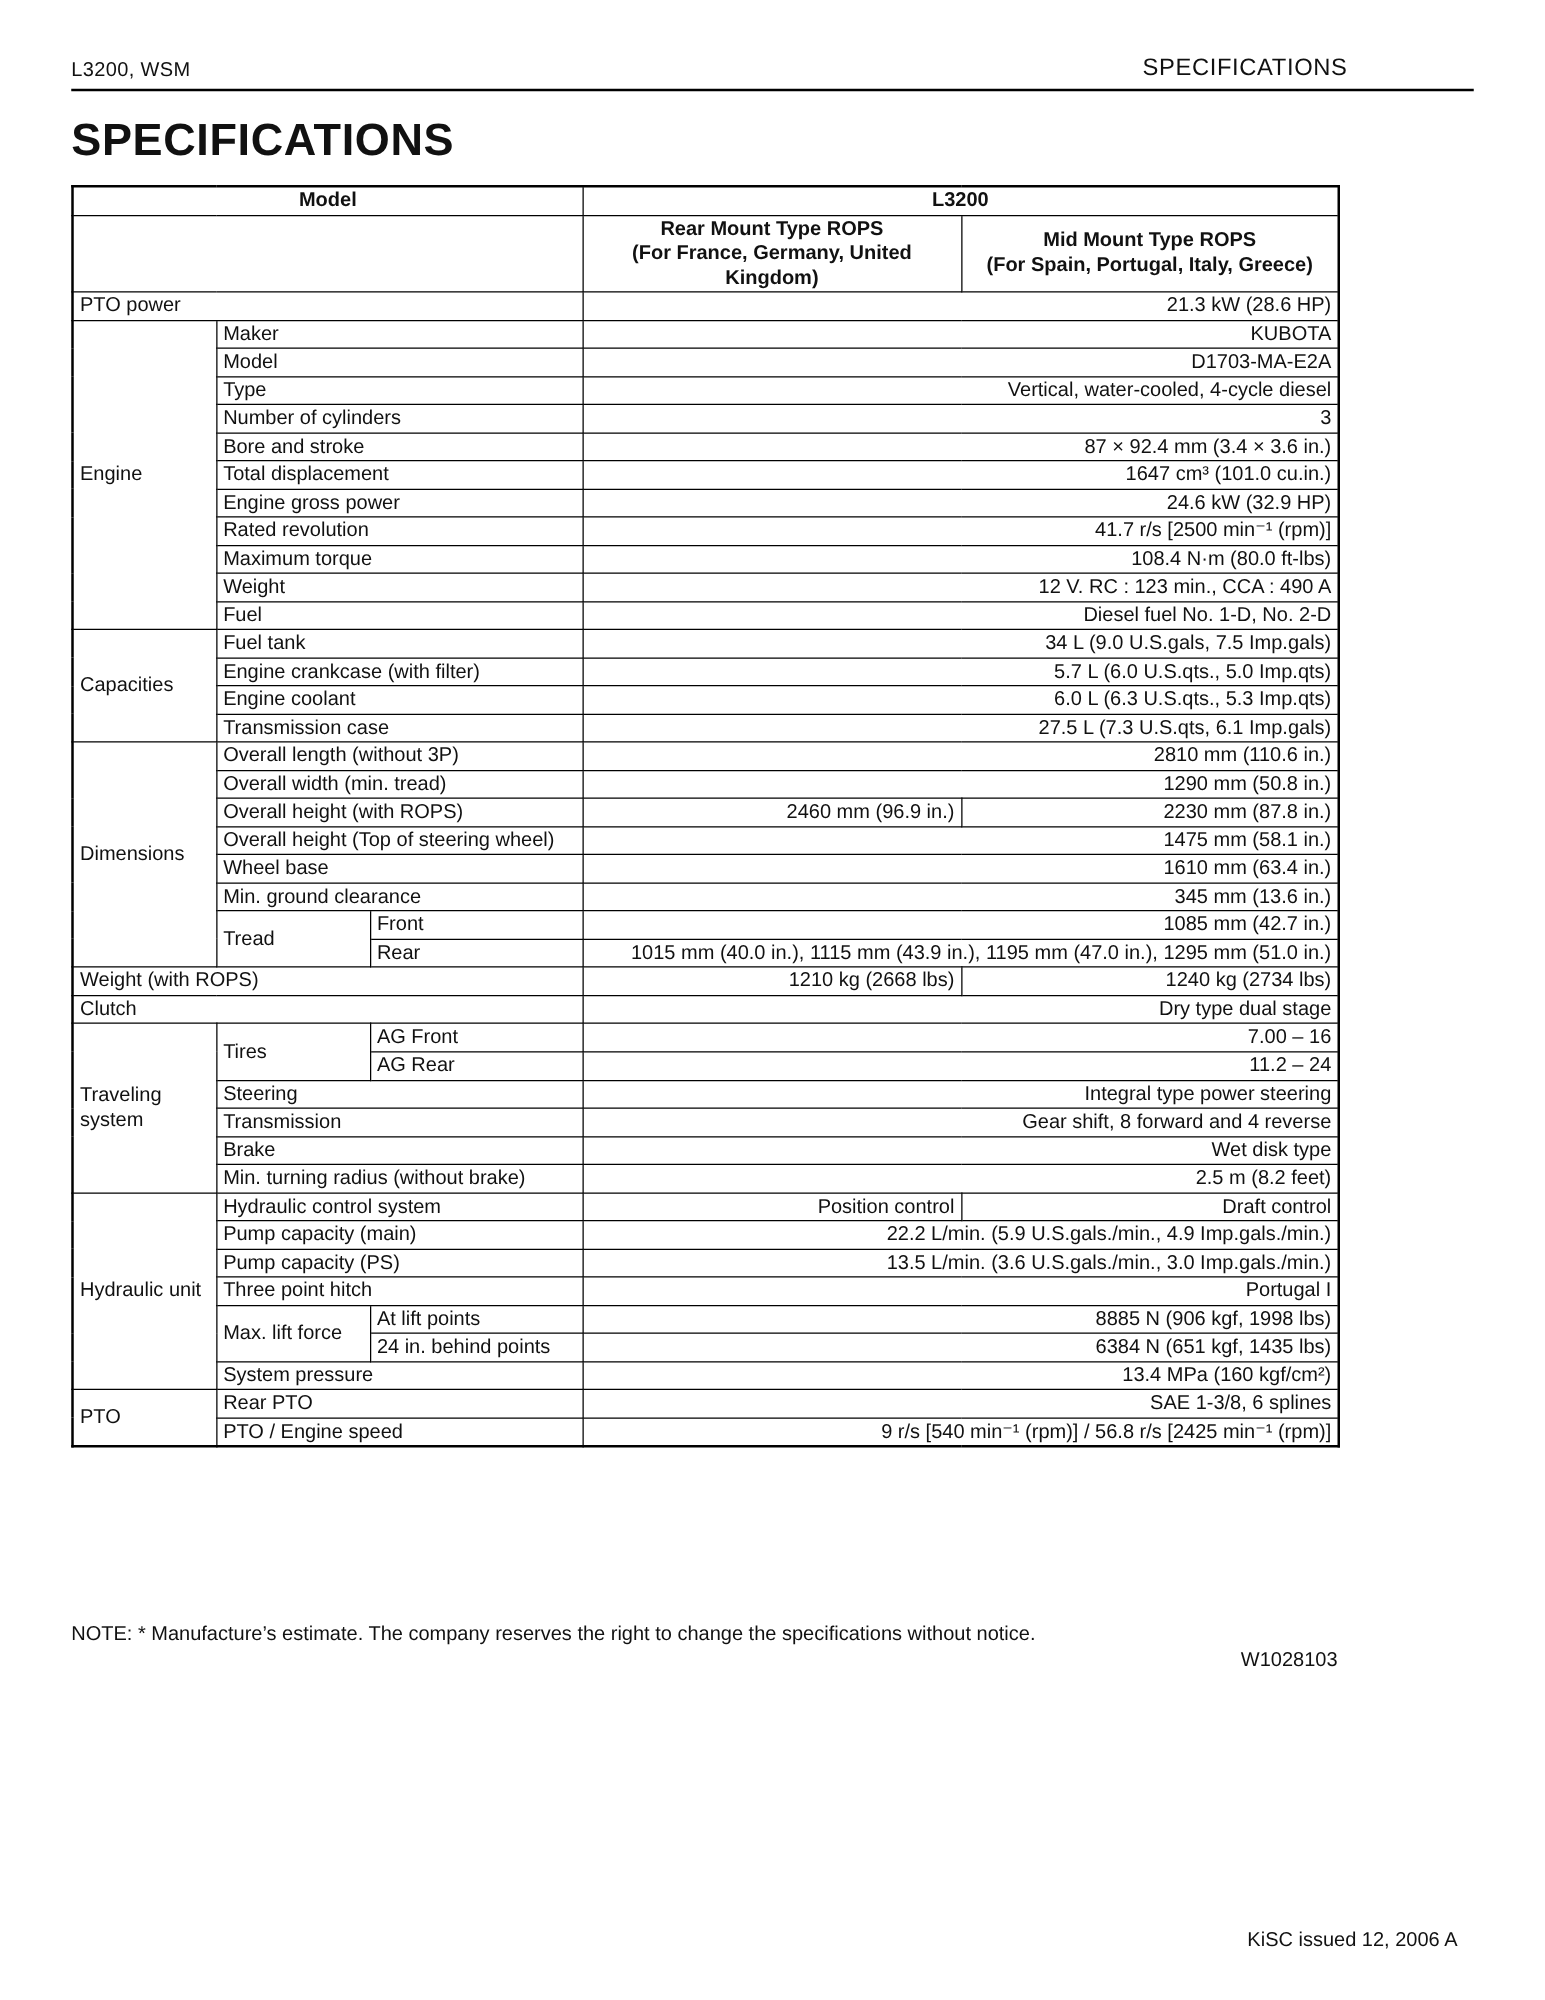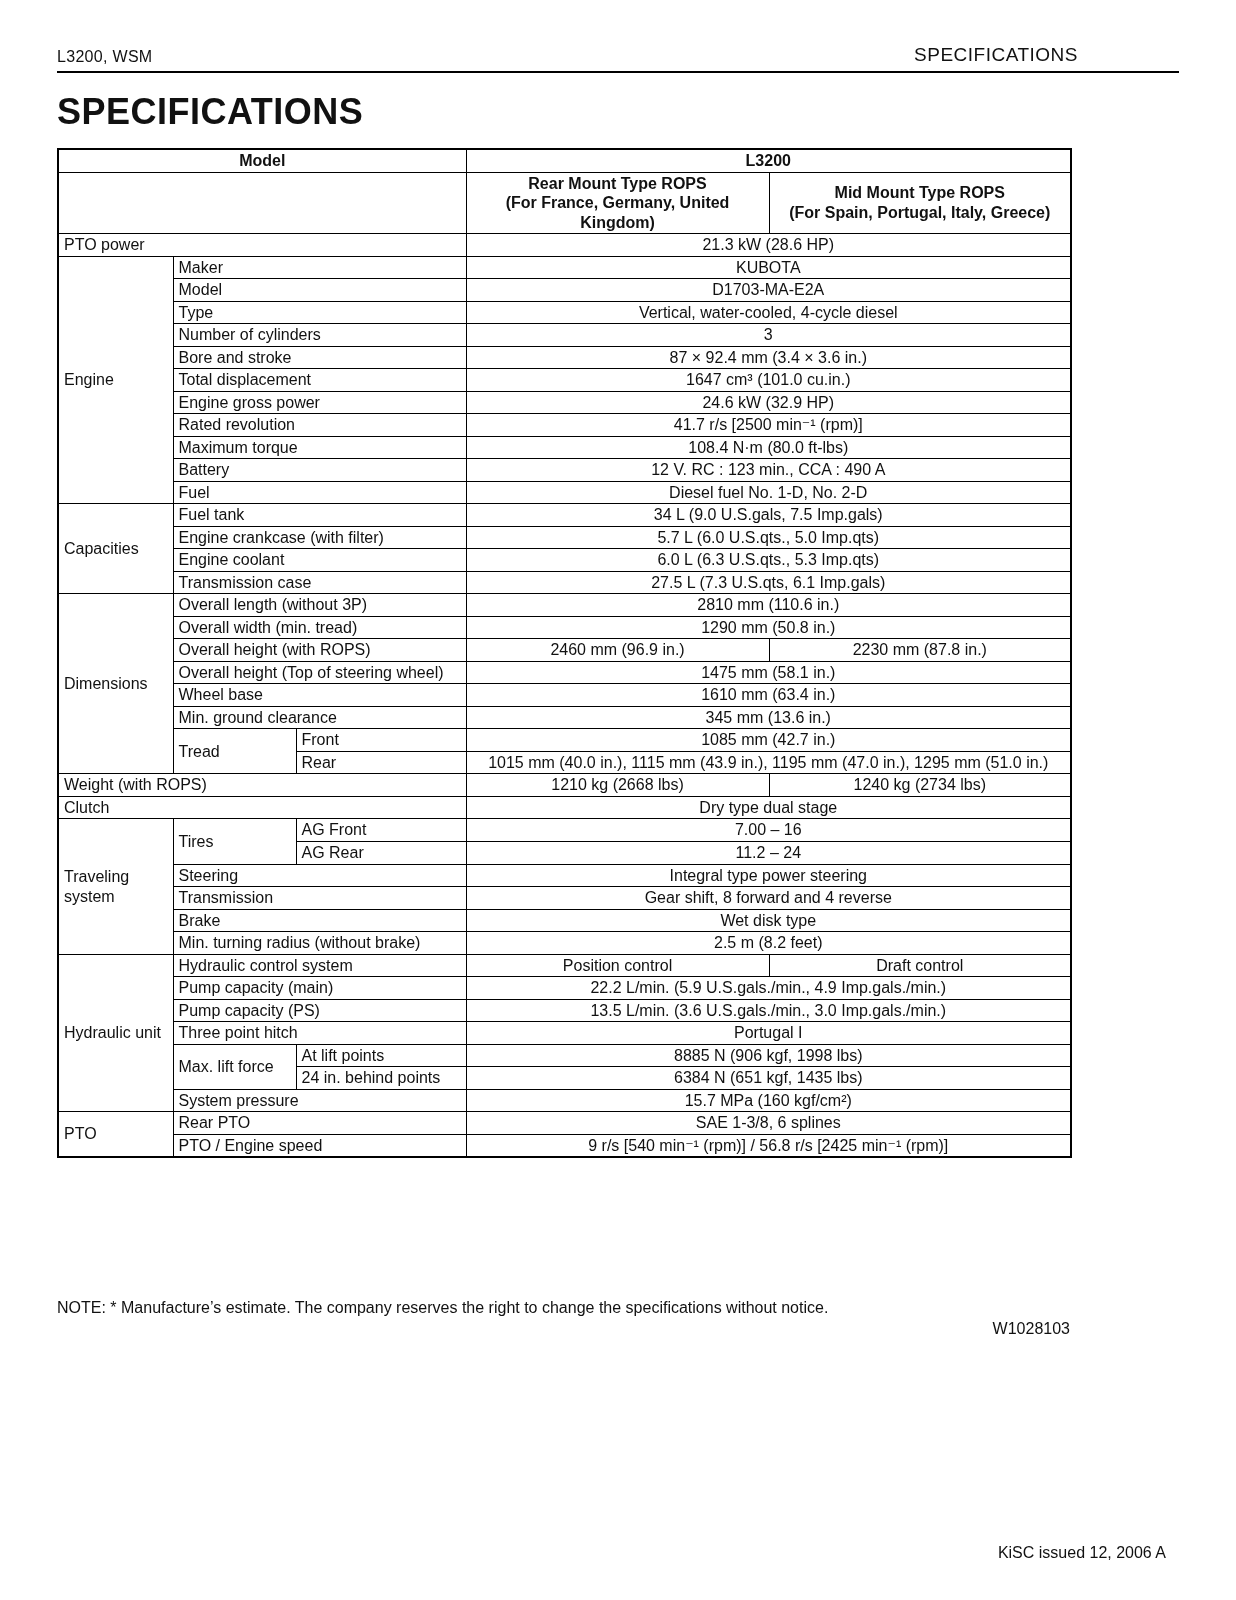--- a/index.html
+++ b/index.html
@@ -56,21 +56,21 @@
   }
   .cell-hdr {
     font-weight: bold;
     text-align: center;
     white-space: pre-line;
     padding-top: 3px;
     padding-bottom: 3px;
   }
   .cell-sec { text-align: left; }
   .cell-lbl { text-align: left; }
-  .cell-val { text-align: center; }
+  .cell-val { text-align: right; }
   .note {
     position: absolute;
     top: 1299px; left: 57px;
     width: 1013px;
     font-size: 16px;
   }
   .ref-code {
     position: absolute;
     top: 1320px; left: 57px;
     width: 1013px;
@@ -160,21 +160,21 @@
         </tr>
         <tr>
           <td colspan="2" class="cell-lbl">Rated revolution</td>
           <td colspan="2" class="cell-val">41.7 r/s [2500 min⁻¹ (rpm)]</td>
         </tr>
         <tr>
           <td colspan="2" class="cell-lbl">Maximum torque</td>
           <td colspan="2" class="cell-val">108.4 N·m (80.0 ft-lbs)</td>
         </tr>
         <tr>
-          <td colspan="2" class="cell-lbl">Battery</td>
+          <td colspan="2" class="cell-lbl">Weight</td>
           <td colspan="2" class="cell-val">12 V. RC : 123 min., CCA : 490 A</td>
         </tr>
         <tr>
           <td colspan="2" class="cell-lbl">Fuel</td>
           <td colspan="2" class="cell-val">Diesel fuel No. 1-D, No. 2-D</td>
         </tr>
         <tr>
           <td rowspan="4" class="cell-sec">Capacities</td>
           <td colspan="2" class="cell-lbl">Fuel tank</td>
           <td colspan="2" class="cell-val">34 L (9.0 U.S.gals, 7.5 Imp.gals)</td>
@@ -283,21 +283,21 @@
           <td rowspan="2" class="cell-lbl">Max. lift force</td>
           <td class="cell-lbl">At lift points</td>
           <td colspan="2" class="cell-val">8885 N (906 kgf, 1998 lbs)</td>
         </tr>
         <tr>
           <td class="cell-lbl">24 in. behind points</td>
           <td colspan="2" class="cell-val">6384 N (651 kgf, 1435 lbs)</td>
         </tr>
         <tr>
           <td colspan="2" class="cell-lbl">System pressure</td>
-          <td colspan="2" class="cell-val">15.7 MPa (160 kgf/cm²)</td>
+          <td colspan="2" class="cell-val">13.4 MPa (160 kgf/cm²)</td>
         </tr>
         <tr>
           <td rowspan="2" class="cell-sec">PTO</td>
           <td colspan="2" class="cell-lbl">Rear PTO</td>
           <td colspan="2" class="cell-val">SAE 1-3/8, 6 splines</td>
         </tr>
         <tr>
           <td colspan="2" class="cell-lbl">PTO / Engine speed</td>
           <td colspan="2" class="cell-val">9 r/s [540 min⁻¹ (rpm)] / 56.8 r/s [2425 min⁻¹ (rpm)]</td>
         </tr>

